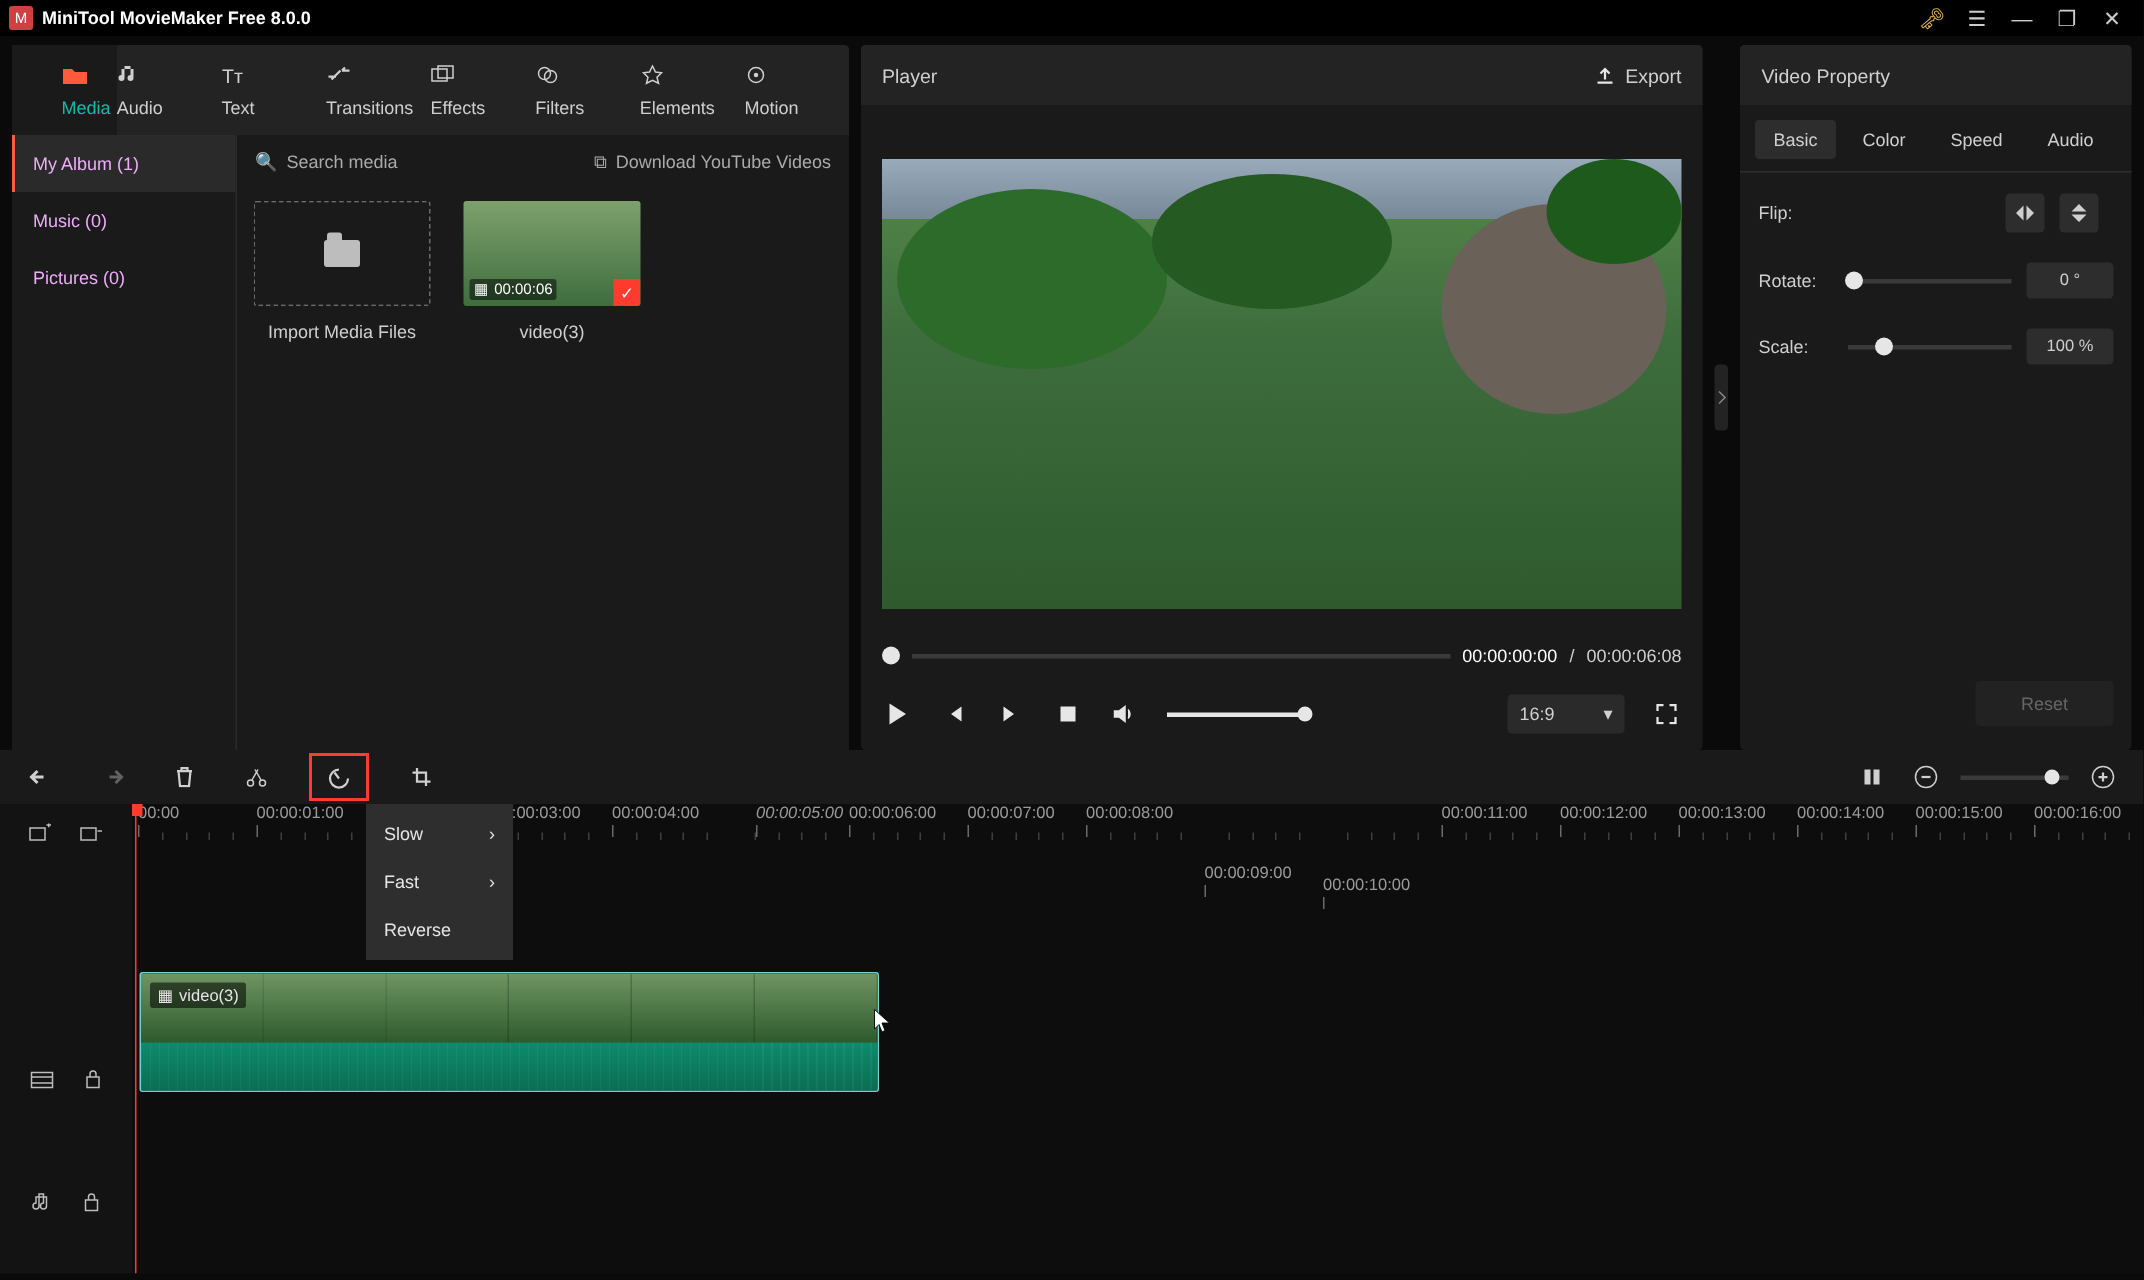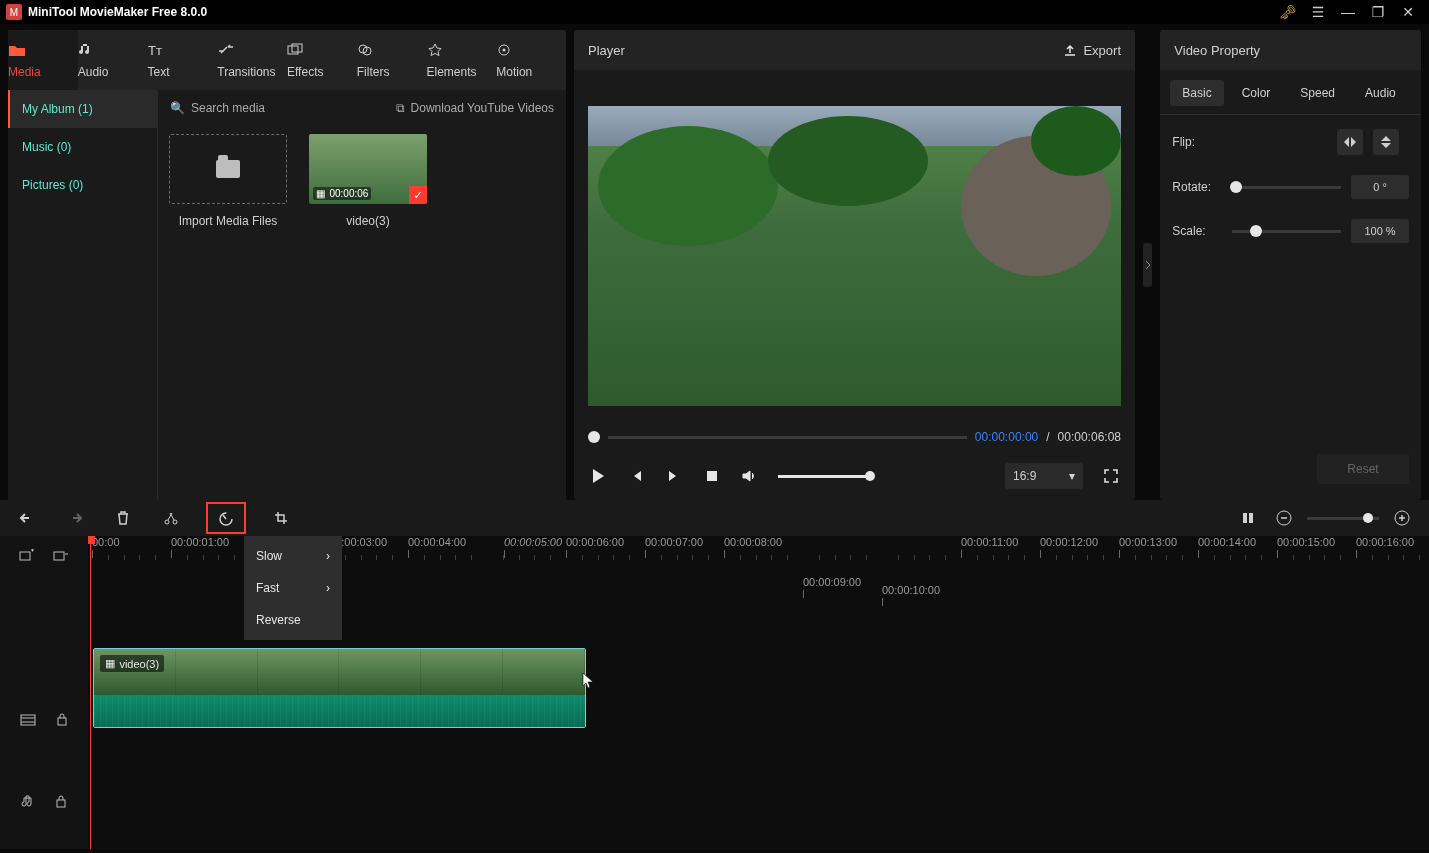--- a/index.html
+++ b/index.html
@@ -6,25 +6,25 @@
 html, body { width: 1429px; height: 853px; overflow: hidden; background: #0a0a0a; color: #d0d0d0; font-size: 13px; }
 .titlebar { height: 24px; display: flex; align-items: center; background: #000; padding: 0 6px; }
 .titlebar .logo { width: 16px; height: 16px; background: #d04040; border-radius: 2px; display: flex; align-items: center; justify-content: center; font-size: 10px; color: #fff; margin-right: 6px; }
 .titlebar .title { color: #fff; font-size: 12px; font-weight: bold; flex: 1; }
 .titlebar .tctl { width: 30px; text-align: center; color: #ccc; font-size: 14px; cursor: pointer; }
 .titlebar .key { color: #f5c04a; }
 .top-area { height: 476px; display: flex; gap: 8px; padding: 6px 8px 0 8px; }
 .media-panel { width: 558px; display: flex; flex-direction: column; }
 .tabstrip { height: 60px; background: #232323; display: flex; border-radius: 3px 3px 0 0; }
 .tabstrip .tab { width: 70px; display: flex; flex-direction: column; align-items: flex-start; justify-content: center; gap: 6px; color: #cfcfcf; cursor: pointer; font-size: 12px; }
-.tabstrip .tab.active { background: #1a1a1a; color: #ef4444; }
+.tabstrip .tab.active { background: #1a1a1a; color: #14b8a6; padding-left: 33px; }
 .tabstrip .tab .ic { height: 18px; display: flex; align-items: center; justify-content: center; }
 .media-body { flex: 1; display: flex; background: #1a1a1a; }
 .albumlist { width: 150px; display: flex; flex-direction: column; border-right: 1px solid #2a2a2a; }
-.albumlist .item { padding: 12px 14px; color: #5eead4; font-size: 12px; cursor: pointer; }
+.albumlist .item { padding: 12px 14px; color: #f0abfc; font-size: 12px; cursor: pointer; }
 .albumlist .item.active { background: #2a2a2a; border-left: 2px solid #ff5a3c; padding-left: 12px; }
 .media-right { flex: 1; display: flex; flex-direction: column; }
 .media-toolbar { height: 36px; display: flex; align-items: center; justify-content: space-between; padding: 0 12px; font-size: 12px; color: #aaa; }
 .media-toolbar .search { display: flex; align-items: center; gap: 6px; }
 .media-toolbar .dl { display: flex; align-items: center; gap: 6px; cursor: pointer; }
 .media-grid { flex: 1; padding: 8px 10px; display: flex; gap: 20px; align-items: flex-start; }
 .media-tile { width: 120px; display: flex; flex-direction: column; align-items: center; gap: 10px; font-size: 12px; color: #cfcfcf; }
 .media-tile .thumb { width: 118px; height: 70px; border-radius: 2px; position: relative; overflow: hidden; }
 .media-tile .thumb.import { border: 1px dashed #6a6a6a; display: flex; align-items: center; justify-content: center; }
 .media-tile .thumb.import .folder { width: 24px; height: 18px; background: #bdbdbd; position: relative; border-radius: 2px; }
@@ -36,21 +36,21 @@
 .panel-header { height: 40px; display: flex; align-items: center; justify-content: space-between; padding: 0 14px; background: #232323; border-radius: 3px 3px 0 0; }
 .panel-header .exp { display: flex; align-items: center; gap: 6px; cursor: pointer; }
 .player-body { flex: 1; display: flex; align-items: center; justify-content: center; padding: 26px 14px 6px; }
 .video-canvas { width: 533px; height: 300px; background: linear-gradient(180deg, #568a4a 0%, #3e6d3d 40%, #2e5a2d 100%); position: relative; overflow: hidden; }
 .video-canvas .sky { position: absolute; top: 0; left: 0; right: 0; height: 40px; background: linear-gradient(#9ab, #789); }
 .video-canvas .bush { position: absolute; border-radius: 50%; }
 .player-scrub { height: 30px; display: flex; align-items: center; padding: 0 14px; gap: 8px; }
 .player-scrub .handle { width: 12px; height: 12px; background: #e6e6e6; border-radius: 50%; }
 .player-scrub .track { flex: 1; height: 3px; background: #3a3a3a; }
 .player-scrub .time { font-size: 12px; }
-.player-scrub .cur { color: #3b82f6; }
+.player-scrub .cur { color: #ffffff; }
 .player-controls { height: 48px; display: flex; align-items: center; padding: 0 14px; gap: 18px; }
 .pc-btn { color: #e6e6e6; cursor: pointer; display: flex; align-items: center; justify-content: center; width: 20px; }
 .aspect-sel { margin-left: auto; background: #2a2a2a; height: 26px; width: 78px; border-radius: 3px; display: flex; align-items: center; justify-content: space-between; padding: 0 8px; font-size: 12px; cursor: pointer; }
 .vol-track { width: 92px; height: 3px; background: #e6e6e6; position: relative; }
 .vol-track:after { content: ""; position: absolute; right: -5px; top: -4px; width: 10px; height: 10px; background: #e6e6e6; border-radius: 50%; }
 .expand-handle { width: 10px; background: #232323; display: flex; align-items: center; justify-content: center; border-radius: 3px; align-self: center; height: 44px; cursor: pointer; }
 .prop-panel { width: 280px; background: #1a1a1a; border-radius: 3px; display: flex; flex-direction: column; }
 .prop-tabs { display: flex; gap: 6px; padding: 10px 10px 8px; border-bottom: 1px solid #2e2e2e; }
 .prop-tabs .pt { background: #2d2d2d; padding: 6px 12px; border-radius: 3px; font-size: 12px; cursor: pointer; }
 .prop-section { padding: 14px 12px; }

